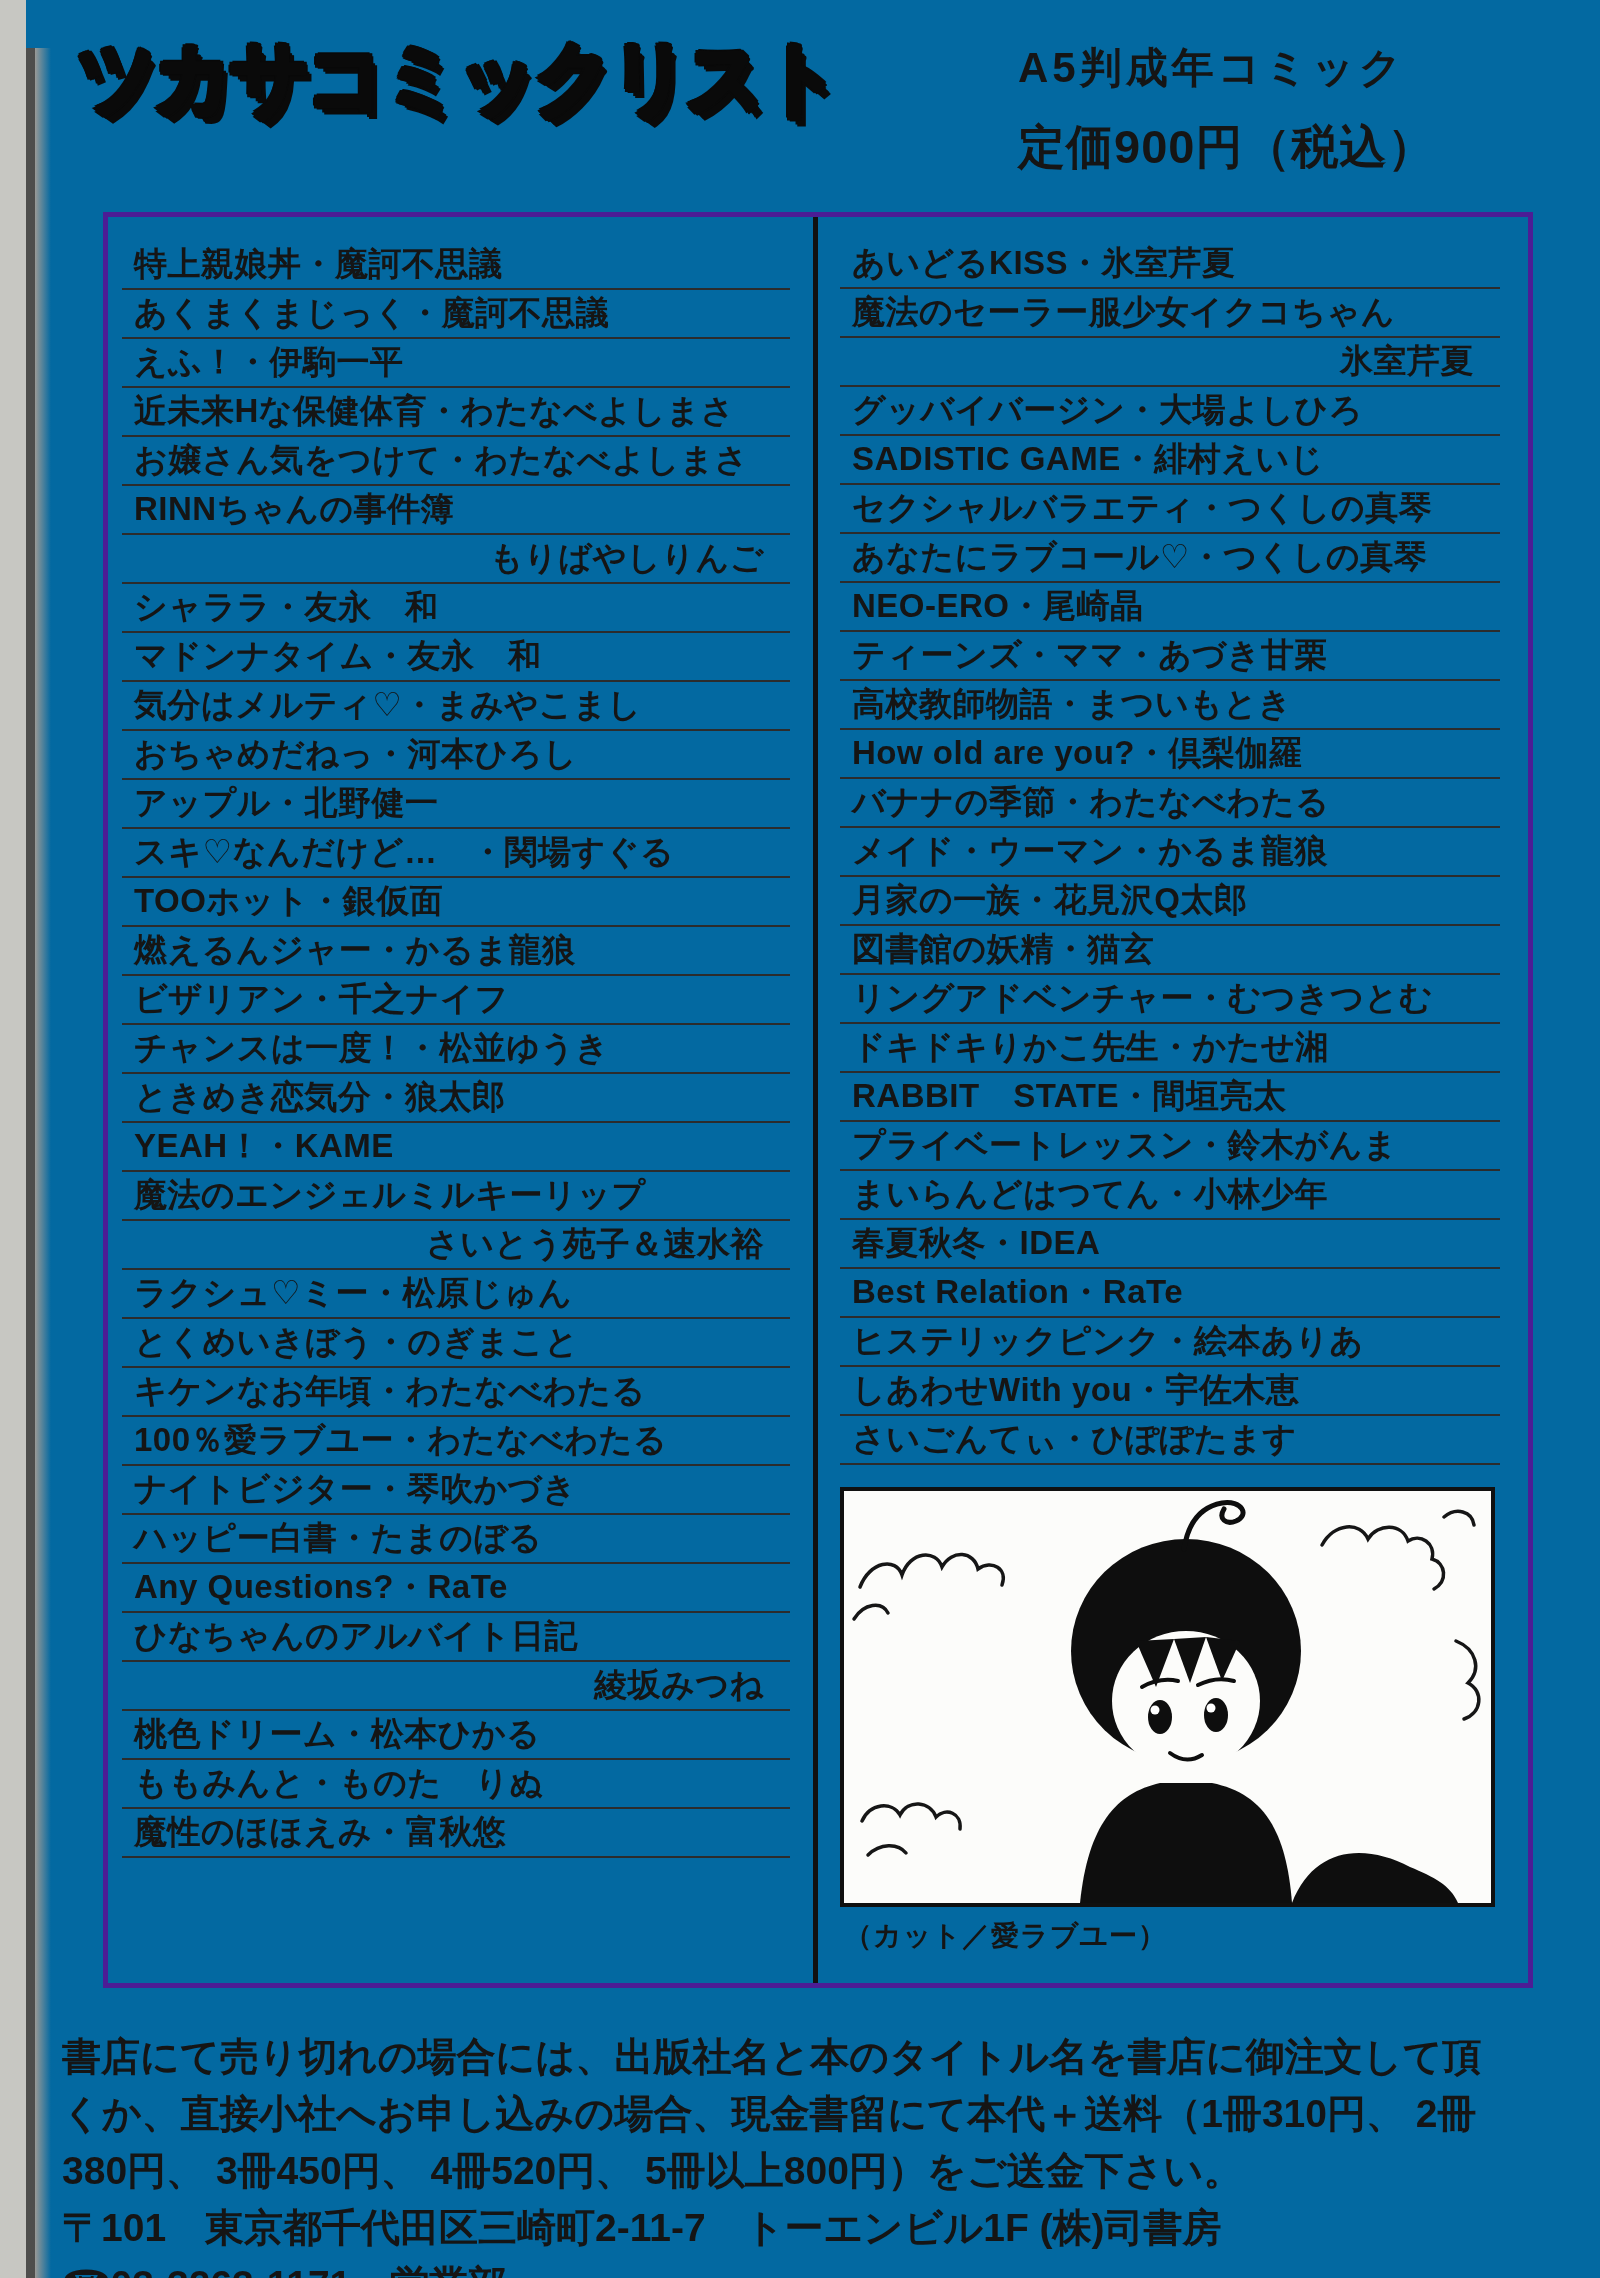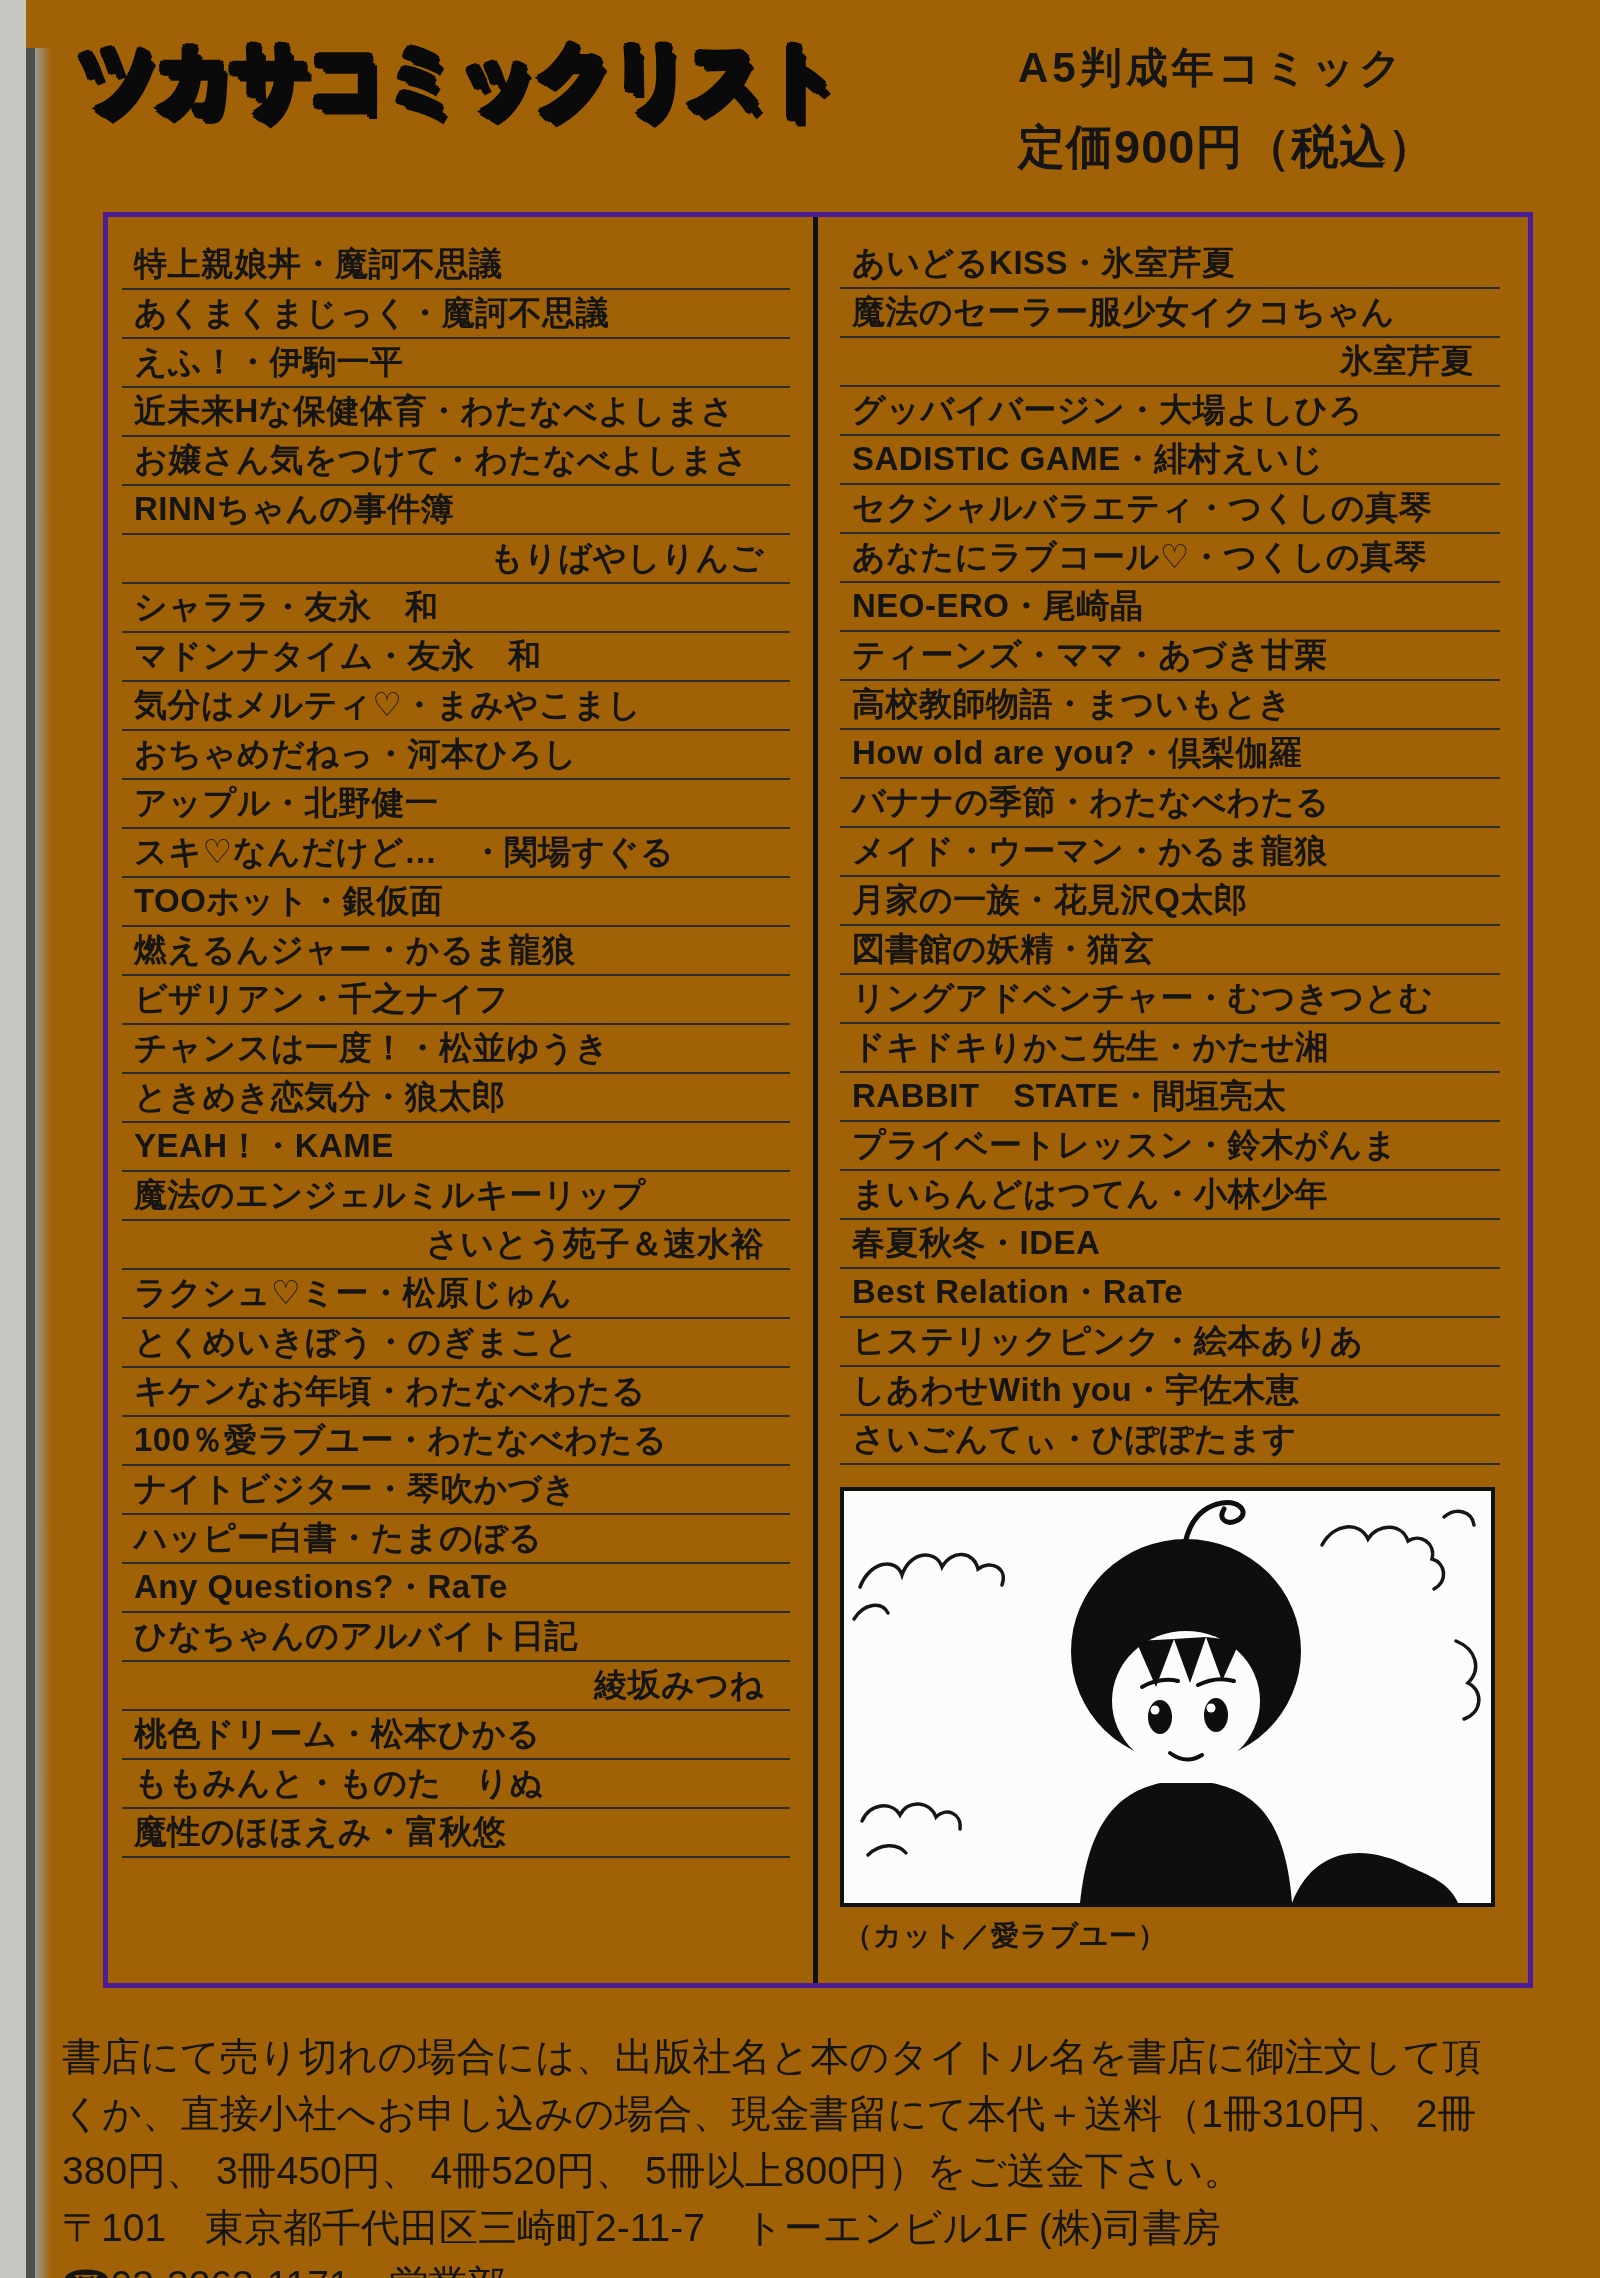--- a/index.html
+++ b/index.html
@@ -1,18 +1,18 @@
 <!DOCTYPE html>
 <html><head>
 <meta charset="utf-8">
 <style>
   html,body{margin:0;padding:0;}
   .page{
     position:relative; width:1600px; height:2278px;
-    background:#a16207; overflow:hidden;
+    background:#0369a1; overflow:hidden;
     font-family:"Liberation Sans","DejaVu Sans",sans-serif;
     color:#151515;
   }
   
   .scan-edge{position:absolute;left:0;top:0;width:26px;height:100%;background:#c7c7c2;}
   .scan-line{position:absolute;left:26px;top:48px;width:9px;height:2230px;background:#4e4e4c;}
   .scan-fade{position:absolute;left:35px;top:48px;width:16px;height:2230px;background:linear-gradient(to right,#9a9a96,rgba(244,244,240,0));}
 
   
   .title{
@@ -50,21 +50,21 @@
     margin-top:22px; width:647px; height:412px; border:4px solid #101010;
     background:#fcfcfa; overflow:hidden;
   }
   .caption{
     margin-top:10px; font-size:28px; font-weight:bold; letter-spacing:1px; padding-left:4px;
     white-space:nowrap;
   }
 
   
   .footer{position:absolute; left:62px; top:2028px; width:1500px;}
-  .f-line{font-size:39px; font-weight:normal; line-height:57px; letter-spacing:0px; white-space:nowrap;}
+  .f-line{font-size:39px; font-weight:bold; line-height:57px; letter-spacing:0px; white-space:nowrap;}
 </style>
 </head>
 <body>
 
 <div class="page">
   <div class="scan-edge"></div>
   <div class="scan-line"></div>
   <div class="scan-fade"></div>
 
   <div class="title">ツカサコミックリスト</div>

